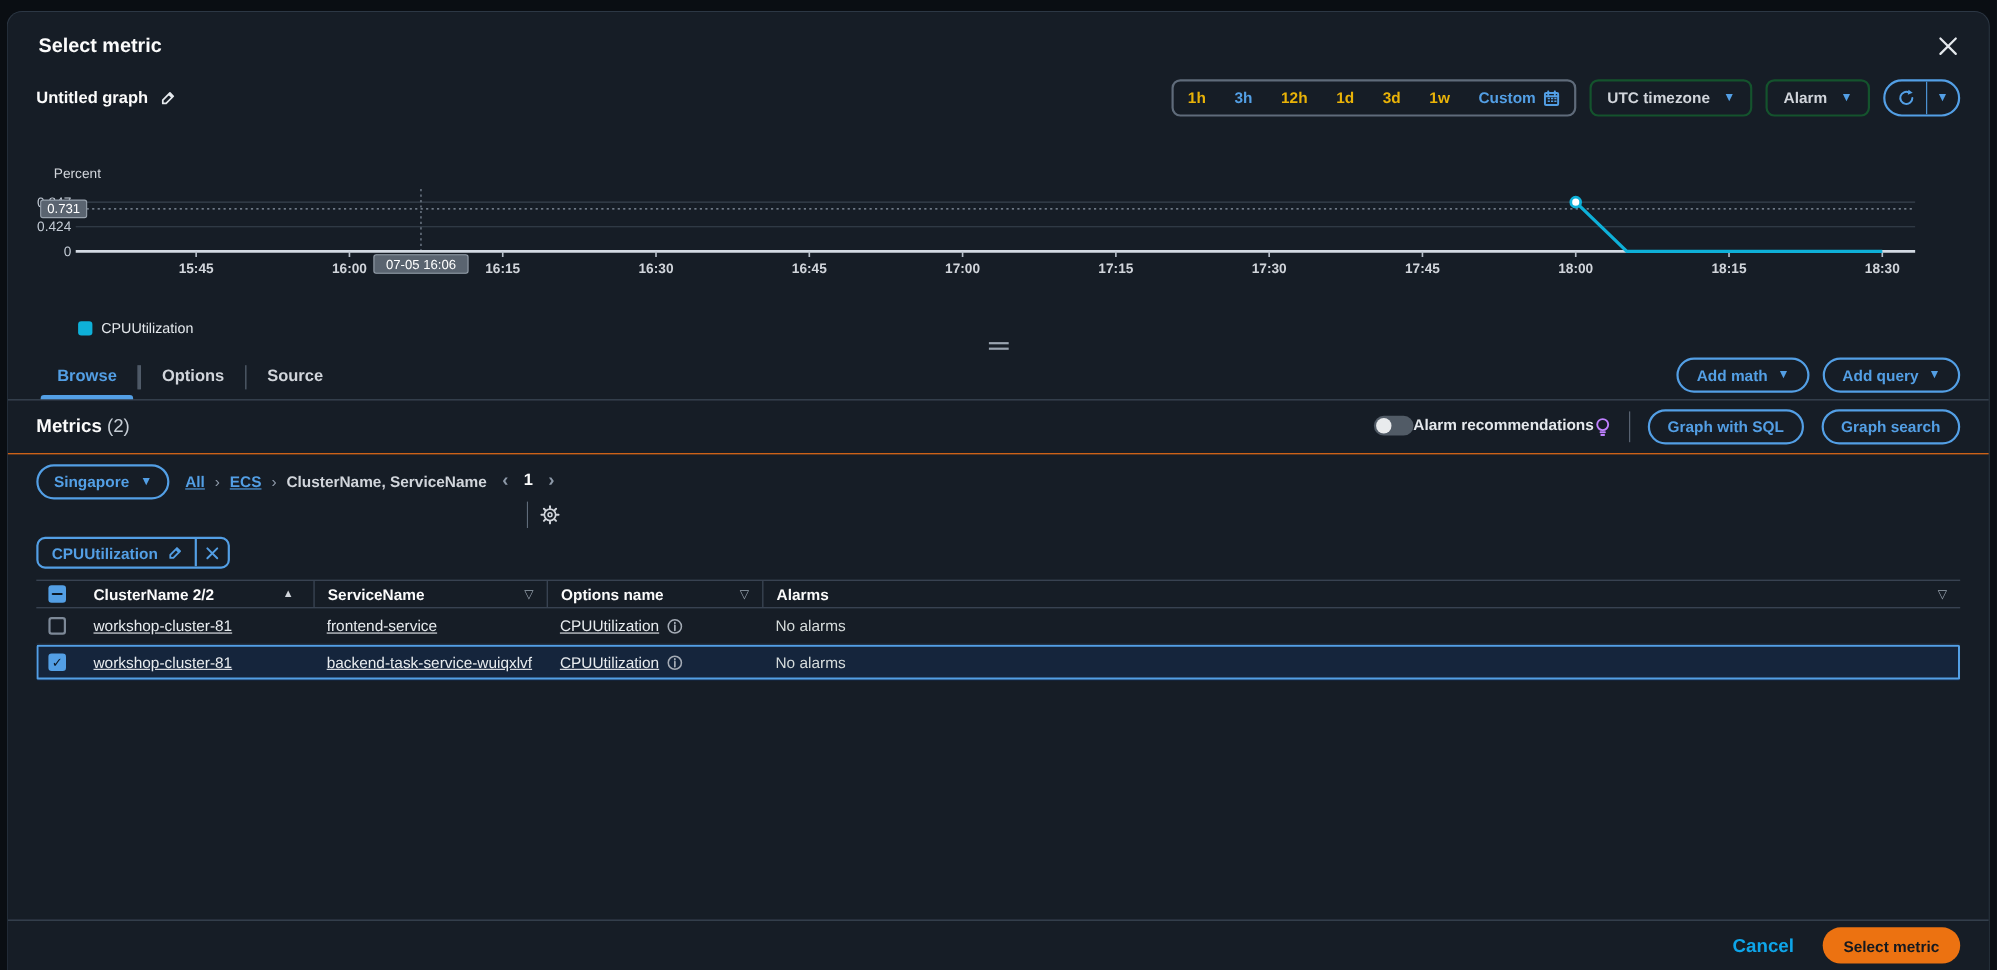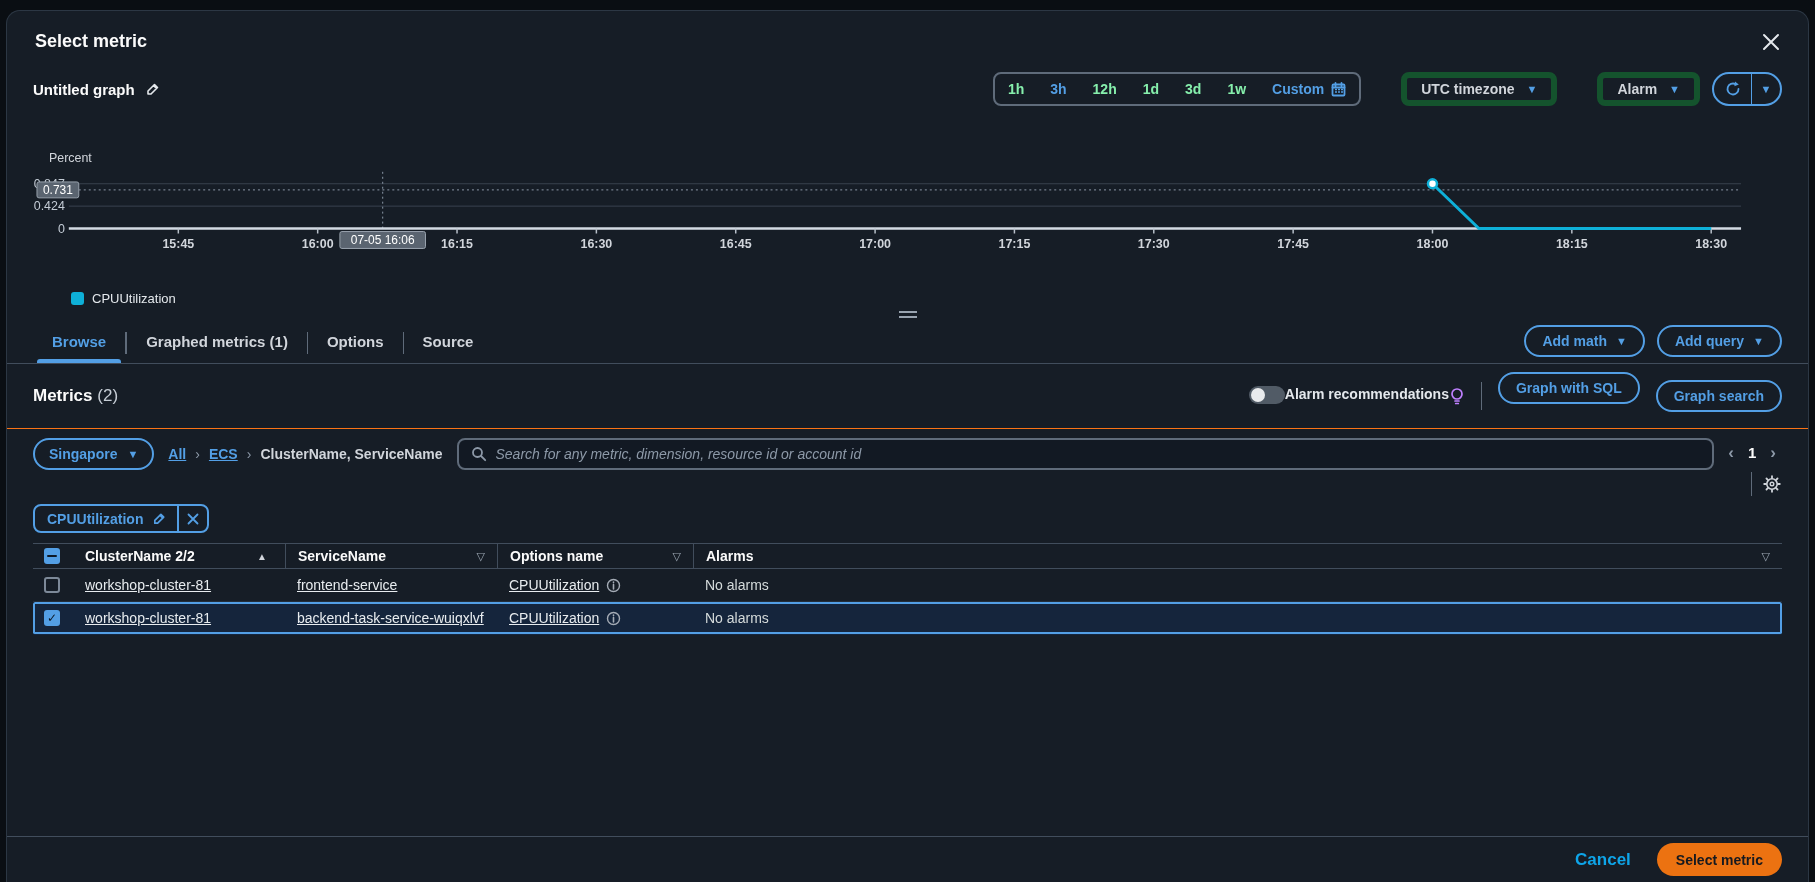--- a/index.html
+++ b/index.html
@@ -11,24 +11,24 @@
   
   .modal-header { padding:20px 28px 0 28px; position:relative; }
   .modal-title { color:#fbfbfb; font-size:18px; font-weight:bold; }
   .close-btn { position:absolute; right:26px; top:20px; width:22px; height:22px; cursor:pointer; }
   
   .toolbar { margin-top:20px; padding:0 26px; display:flex; justify-content:space-between; align-items:center; }
   .graph-name-wrap { display:flex; align-items:center; gap:10px; }
   .graph-name { color:#fbfbfb; font-size:15px; font-weight:bold; }
   .controls { display:flex; align-items:center; gap:12px; }
   .time-group { display:flex; align-items:stretch; height:34px; border:2px solid #5f6b7a; border-radius:8px; overflow:hidden; }
-  .time-seg { display:flex; align-items:center; padding:0 13px; color:#86efac; font-size:14px; font-weight:bold; cursor:pointer; }
+  .time-seg { display:flex; align-items:center; padding:0 13px; color:#eab308; font-size:14px; font-weight:bold; cursor:pointer; }
   .time-seg.active { color:#539fe5; }
   .time-seg.custom { color:#539fe5; gap:7px; }
-  .dropdown-btn { display:flex; align-items:center; gap:12px; height:34px; border:6px solid #14532d; border-radius:8px; padding:0 14px; color:#d1d5db; font-size:14px; font-weight:bold; cursor:pointer;margin-left:28px; }
+  .dropdown-btn { display:flex; align-items:center; gap:12px; height:34px; border:2px solid #14532d; border-radius:8px; padding:0 14px; color:#d1d5db; font-size:14px; font-weight:bold; cursor:pointer; }
   .caret { color:#539fe5; font-size:11px; }
   .refresh-split { display:flex; align-items:stretch; height:34px; border:2px solid #539fe5; border-radius:17px; overflow:hidden; }
   .refresh-left { width:38px; display:flex; align-items:center; justify-content:center; border-right:1px solid #539fe5; cursor:pointer; }
   .refresh-right { width:28px; display:flex; align-items:center; justify-content:center; cursor:pointer; }
   
   .chart-wrap { position:relative; margin:26px 26px 0 26px; height:152px; }
   .chart-wrap svg { position:absolute; inset:0; }
   .legend-row { margin:6px 0 0 64px; display:flex; align-items:center; gap:8px; height:16px; }
   .legend-swatch { width:13px; height:13px; border-radius:3px; }
   .legend-label { color:#e4e8ec; font-size:13px; }
@@ -205,21 +205,20 @@
   </div>
 
   <div class="drag-row">
     <div class="drag-handle"></div>
   </div>
 
   <div class="tabs-row">
     <div class="tab active">Browse</div>
     <div class="tab-divider"></div>
     <div class="tab-divider"></div>
-    <div class="tab">Graphed metrics (1)</div>
     <div class="tab-divider"></div>
     <div class="tab">Options</div>
     <div class="tab-divider"></div>
     <div class="tab">Source</div>
     <div class="tabs-spacer"></div>
     <button class="pill-btn">
       <span>Add math</span>
       <span class="caret">▼</span>
     </button>
     <button class="pill-btn">
@@ -238,43 +237,36 @@
         <div class="toggle">
             <div class="toggle-knob"></div>
           </div>
         <span class="toggle-label">Alarm recommendations</span>
         <svg width="16" height="20" viewBox="0 0 16 20">
           <circle cx="8" cy="8" r="5" fill="none" stroke="#bf80ff" stroke-width="1.7"></circle>
           <path d="M6 15 H10 M6.7 17.5 H9.3" stroke="#bf80ff" stroke-width="1.7" stroke-linecap="round"></path>
         </svg>
       </div>
       <div class="v-divider"></div>
-      <button class="pill-btn" style="margin-bottom:16px">Graph with SQL</button>
+      <button class="pill-btn" style="margin-bottom:0">Graph with SQL</button>
       <button class="pill-btn" style="margin-bottom:0">Graph search</button>
     </div>
   </div>
 
   <div class="filter-row">
     <div class="region-pill">
       <span>Singapore</span>
       <span class="caret">▼</span>
     </div>
     <div class="breadcrumb">
       <span class="crumb-link">All</span>
       <span class="crumb-sep">›</span>
       <span class="crumb-link">ECS</span>
       <span class="crumb-sep">›</span>
       <span class="crumb-current">ClusterName, ServiceName</span>
-    </div>
-    <div class="search-box">
-      <svg width="16" height="16" viewBox="0 0 16 16">
-        <circle cx="6.5" cy="6.5" r="4.5" fill="none" stroke="#8d99a8" stroke-width="1.8"></circle>
-        <path d="M10 10 L14.2 14.2" stroke="#8d99a8" stroke-width="1.8" stroke-linecap="round"></path>
-      </svg>
-      <input type="text" placeholder="Search for any metric, dimension, resource id or account id" style="">
     </div>
     <div class="right-col">
       <div class="pagination">
         <span class="page-chev">‹</span>
         <span class="page-num">1</span>
         <span class="page-chev">›</span>
       </div>
       <div class="gear-row">
         <div class="gear-divider"></div>
         <svg width="20" height="20" viewBox="0 0 20 20">

